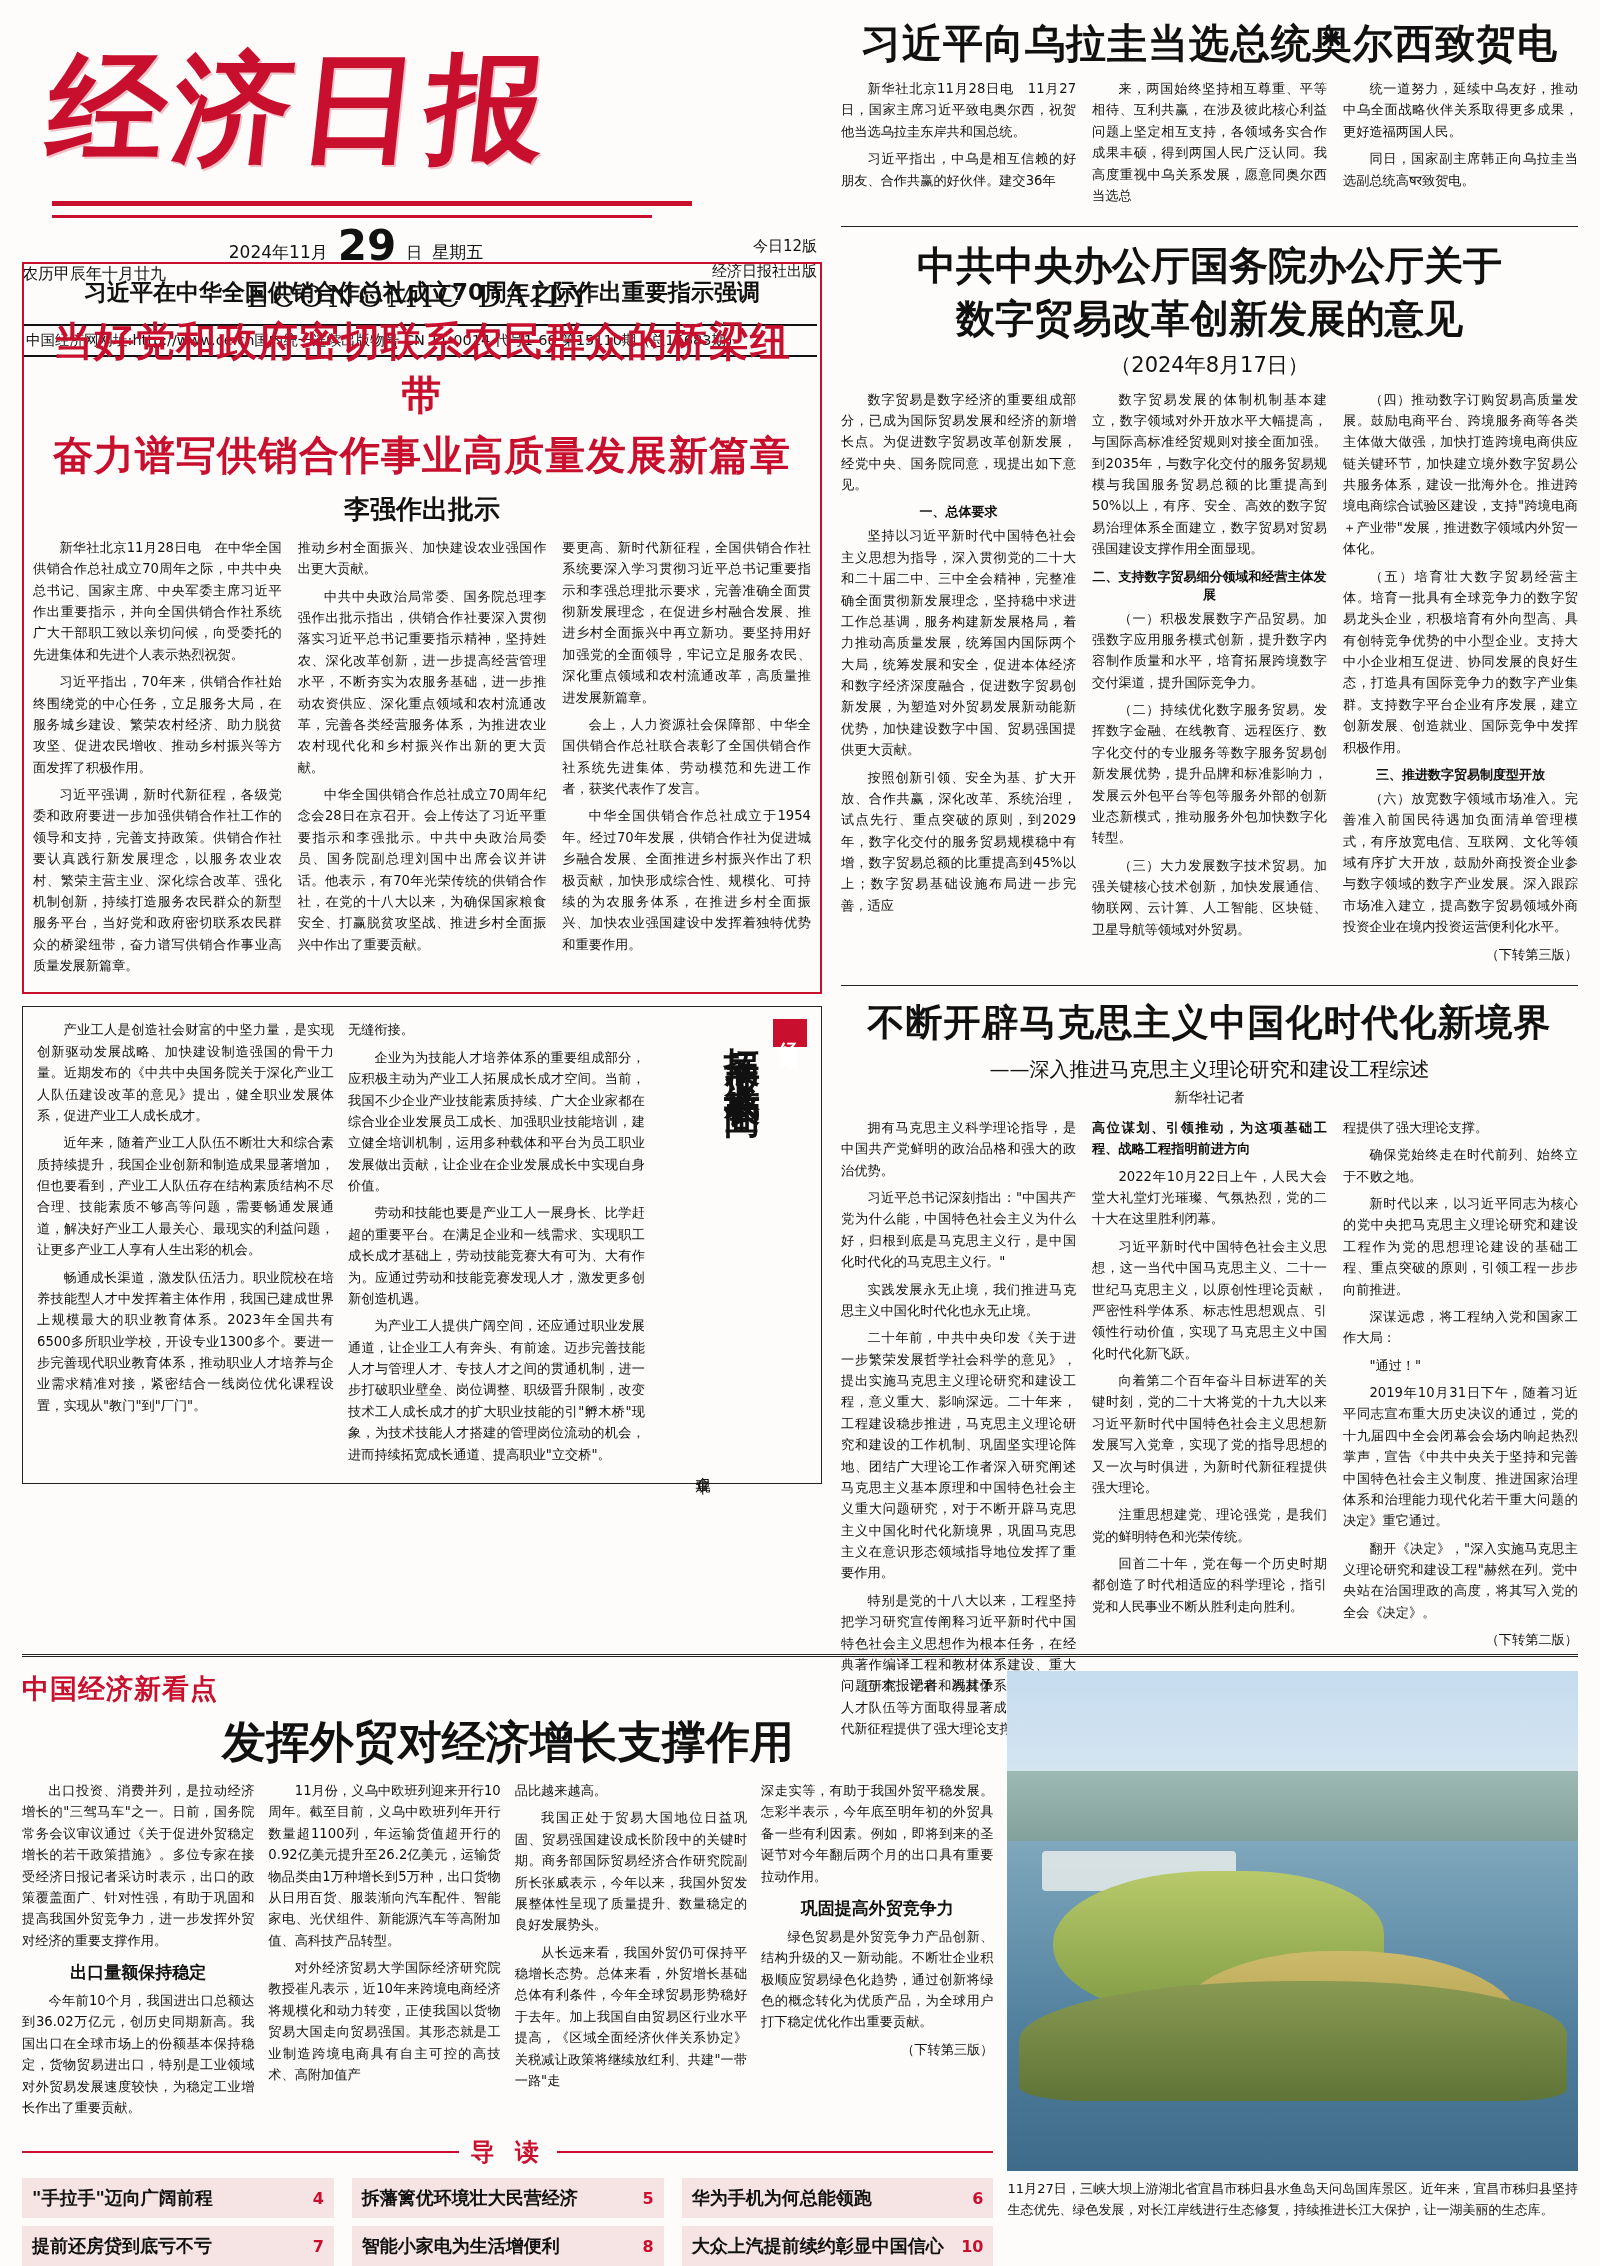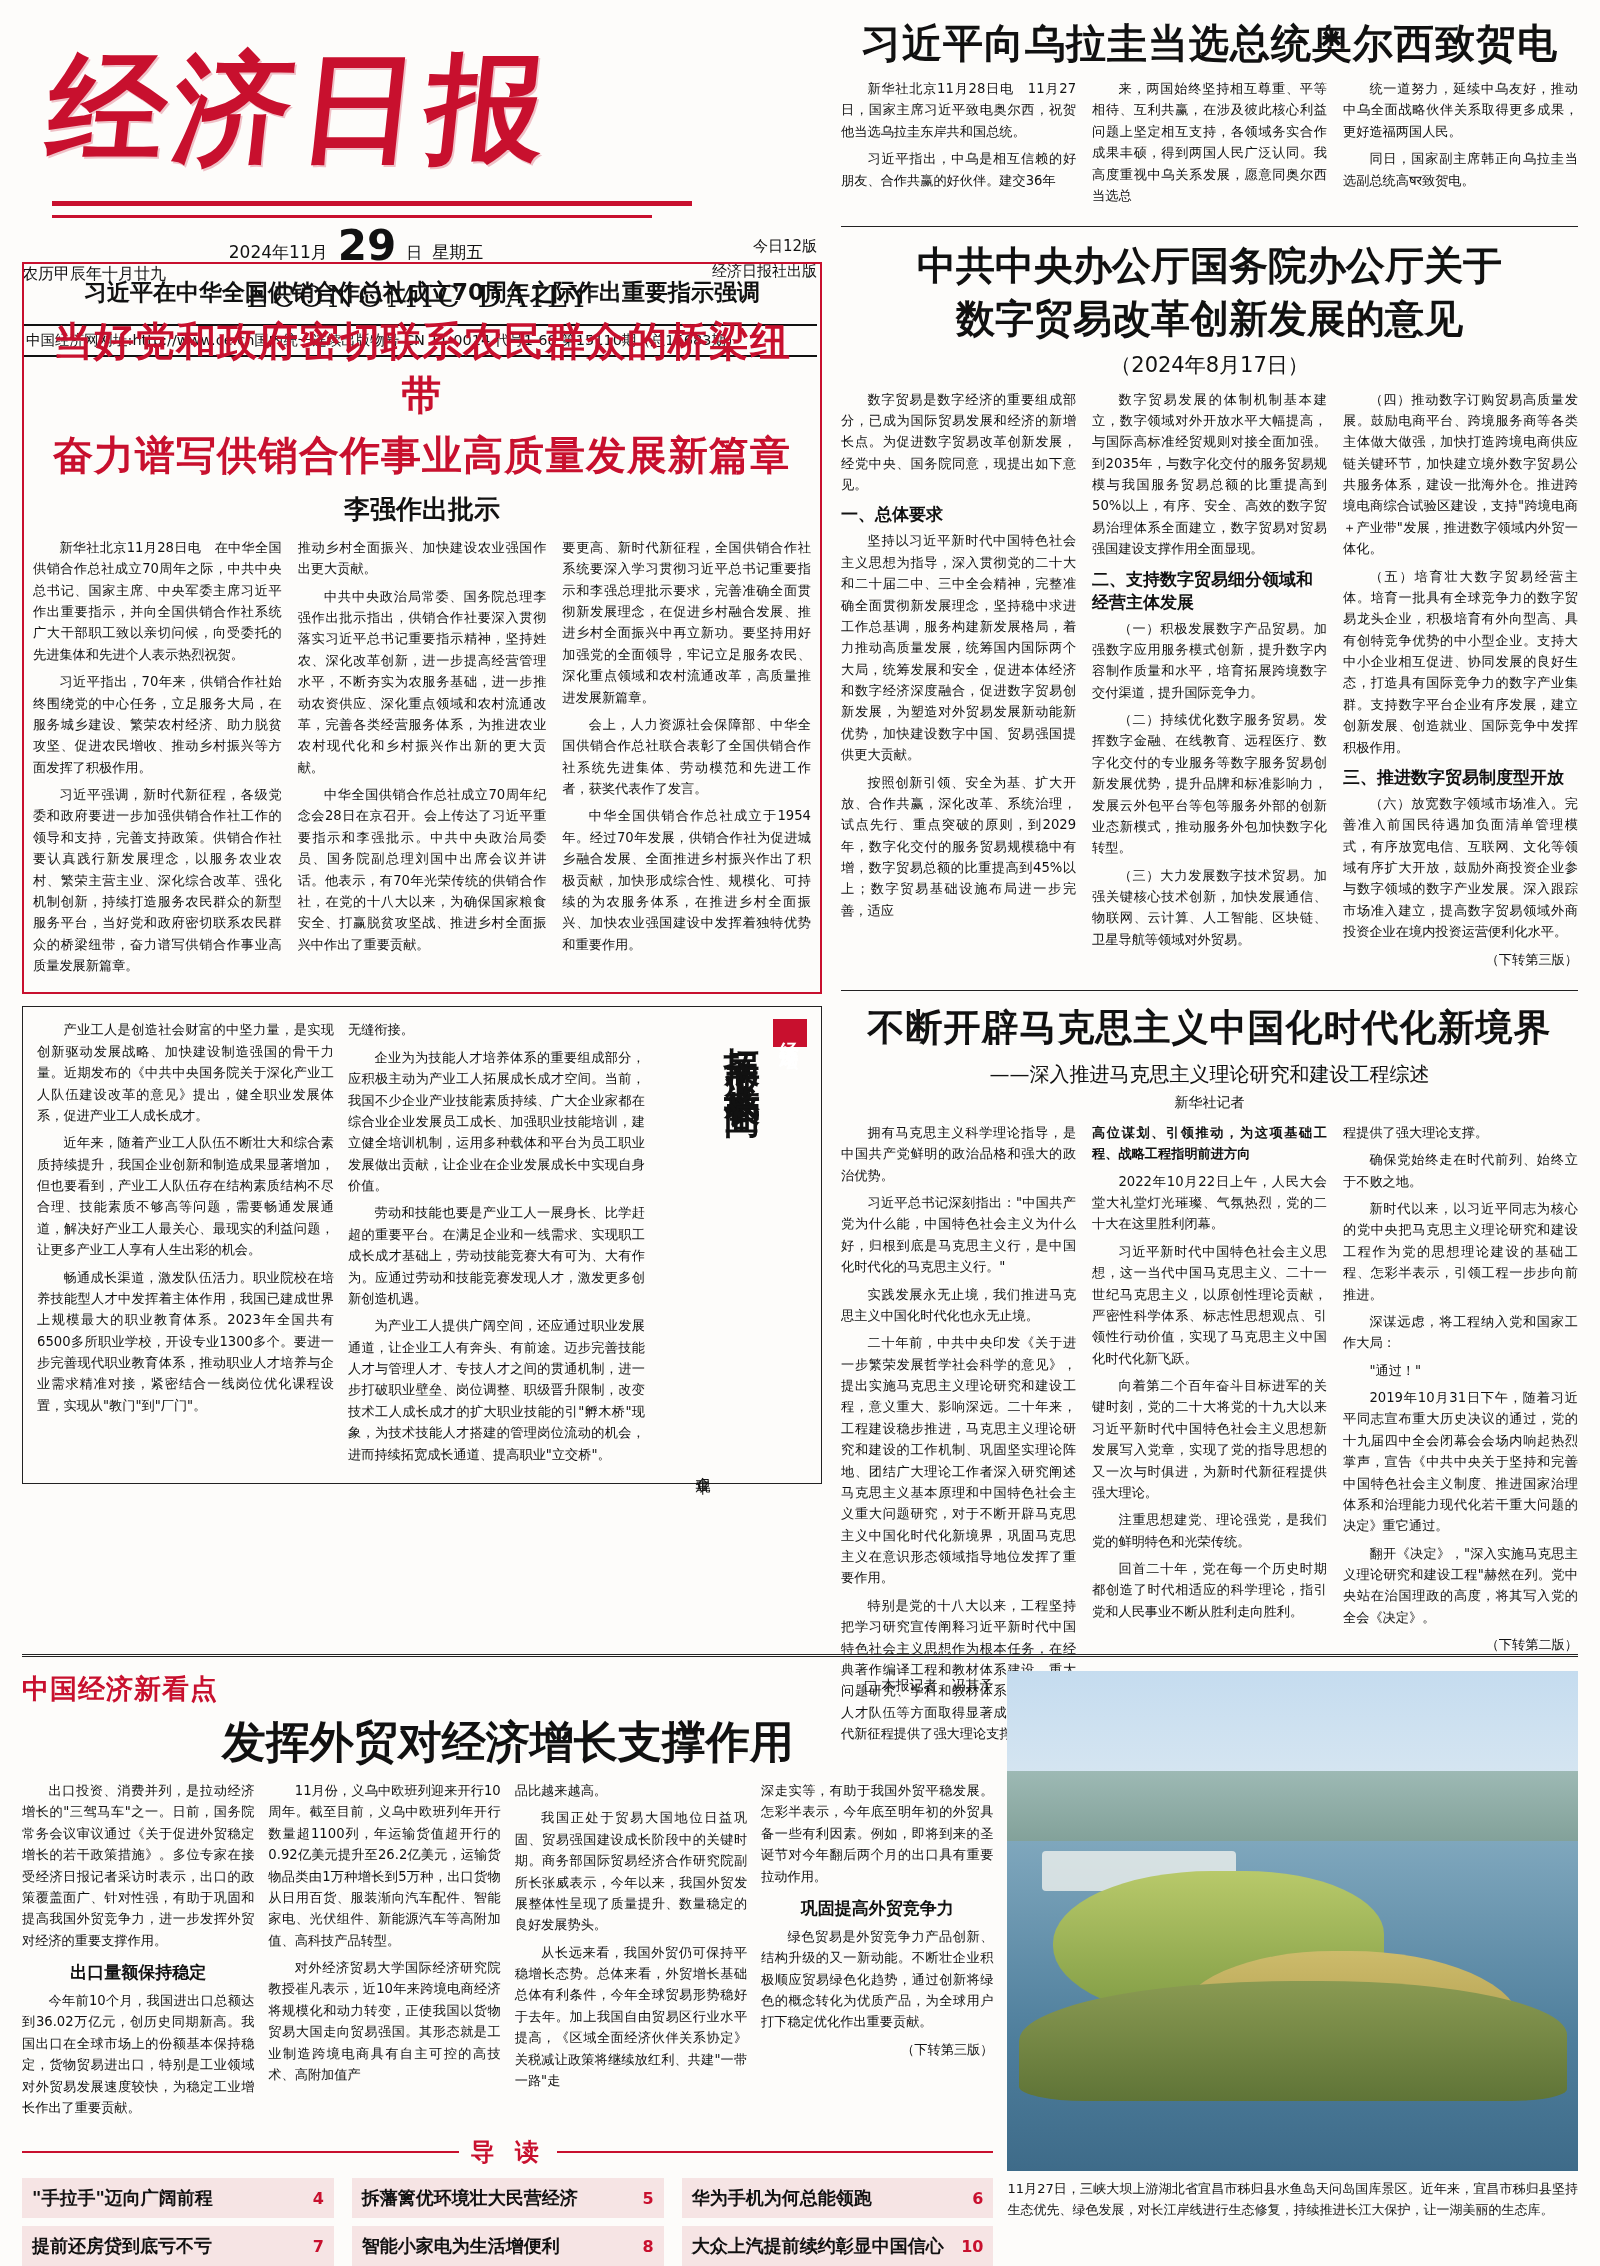--- a/index.html
+++ b/index.html
@@ -94,21 +94,21 @@
     font-weight:700; font-size:36px; letter-spacing:6px; line-height:1.25;
   }
   .essay-author { writing-mode:vertical-rl; text-orientation:upright; font-size:15px; letter-spacing:2px; align-self:flex-end; }
 
   
   .doc-title {
     font-family:"DejaVu Serif","Liberation Serif",serif;
     font-weight:700; font-size:39px; text-align:center; line-height:1.35;
   }
   .doc-date { text-align:center; font-size:21px; margin-top:6px; }
-  .sec-h { font-size:17px; font-weight:700; margin:8px 0 4px; }
+  .sec-h { font-size:13px; font-weight:700; text-align:center; margin:8px 0 4px; }
 
   
   .a2-title {
     font-family:"DejaVu Serif","Liberation Serif",serif;
     font-weight:700; font-size:37px; text-align:center; letter-spacing:1px;
   }
   .a2-sub { text-align:center; font-size:20px; margin-top:8px; }
   .a2-author { text-align:center; font-size:14px; margin-top:6px; }
   .bold-lead { font-weight:700; font-size:14px; line-height:1.6; margin:6px 0; text-indent:0; }
 
@@ -272,21 +272,21 @@
             <p class="body noind bold-lead">高位谋划、引领推动，为这项基础工程、战略工程指明前进方向</p>
             <p class="body">2022年10月22日上午，人民大会堂大礼堂灯光璀璨、气氛热烈，党的二十大在这里胜利闭幕。</p>
             <p class="body">习近平新时代中国特色社会主义思想，这一当代中国马克思主义、二十一世纪马克思主义，以原创性理论贡献，严密性科学体系、标志性思想观点、引领性行动价值，实现了马克思主义中国化时代化新飞跃。</p>
             <p class="body">向着第二个百年奋斗目标进军的关键时刻，党的二十大将党的十九大以来习近平新时代中国特色社会主义思想新发展写入党章，实现了党的指导思想的又一次与时俱进，为新时代新征程提供强大理论。</p>
             <p class="body">注重思想建党、理论强党，是我们党的鲜明特色和光荣传统。</p>
             <p class="body">回首二十年，党在每一个历史时期都创造了时代相适应的科学理论，指引党和人民事业不断从胜利走向胜利。</p>
           </div>
           <div>
             <p class="body noind">程提供了强大理论支撑。</p>
             <p class="body">确保党始终走在时代前列、始终立于不败之地。</p>
-            <p class="body">新时代以来，以习近平同志为核心的党中央把马克思主义理论研究和建设工程作为党的思想理论建设的基础工程、怎彩半表示，引领工程一步步向前推进。</p>
+            <p class="body">新时代以来，以习近平同志为核心的党中央把马克思主义理论研究和建设工程作为党的思想理论建设的基础工程、重点突破的原则，引领工程一步步向前推进。</p>
             <p class="body">深谋远虑，将工程纳入党和国家工作大局：</p>
             <p class="body">"通过！"</p>
             <p class="body">2019年10月31日下午，随着习近平同志宣布重大历史决议的通过，党的十九届四中全会闭幕会会场内响起热烈掌声，宣告《中共中央关于坚持和完善中国特色社会主义制度、推进国家治理体系和治理能力现代化若干重大问题的决定》重它通过。</p>
             <p class="body">翻开《决定》，"深入实施马克思主义理论研究和建设工程"赫然在列。党中央站在治国理政的高度，将其写入党的全会《决定》。</p>
             <p class="body noind" style="text-align:right">（下转第二版）</p>
           </div>
         </div>
       </div>
     </div>
   </div>

